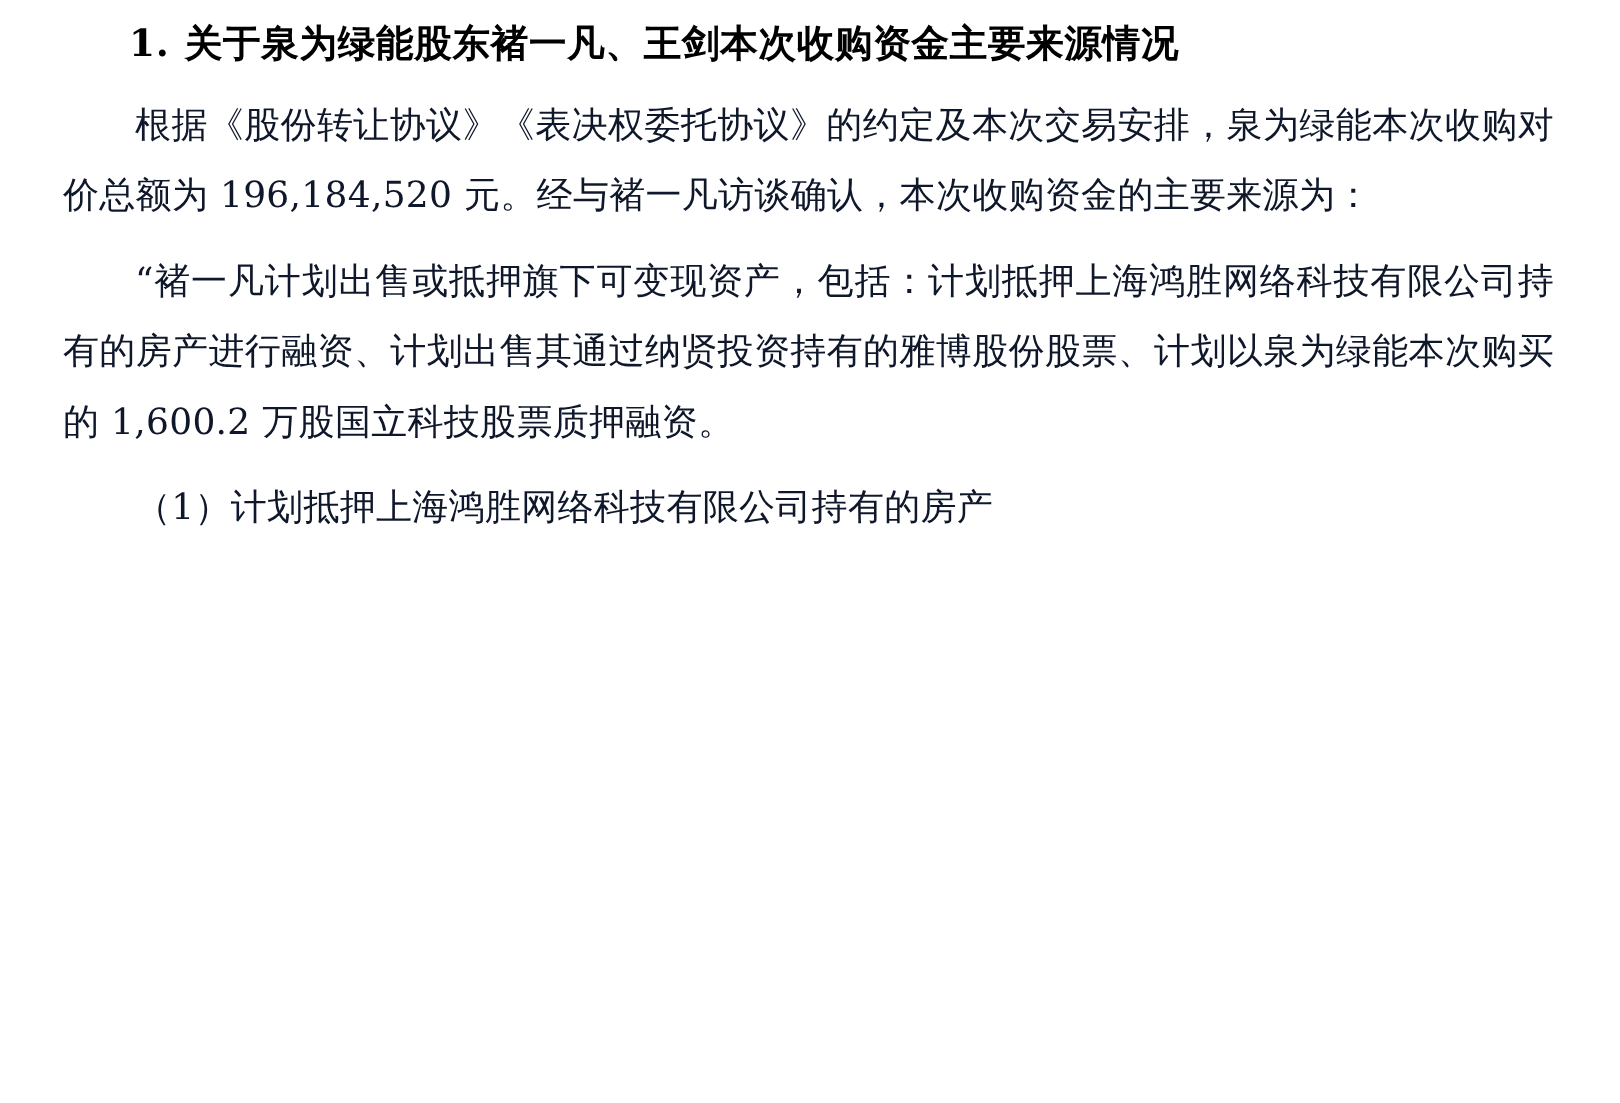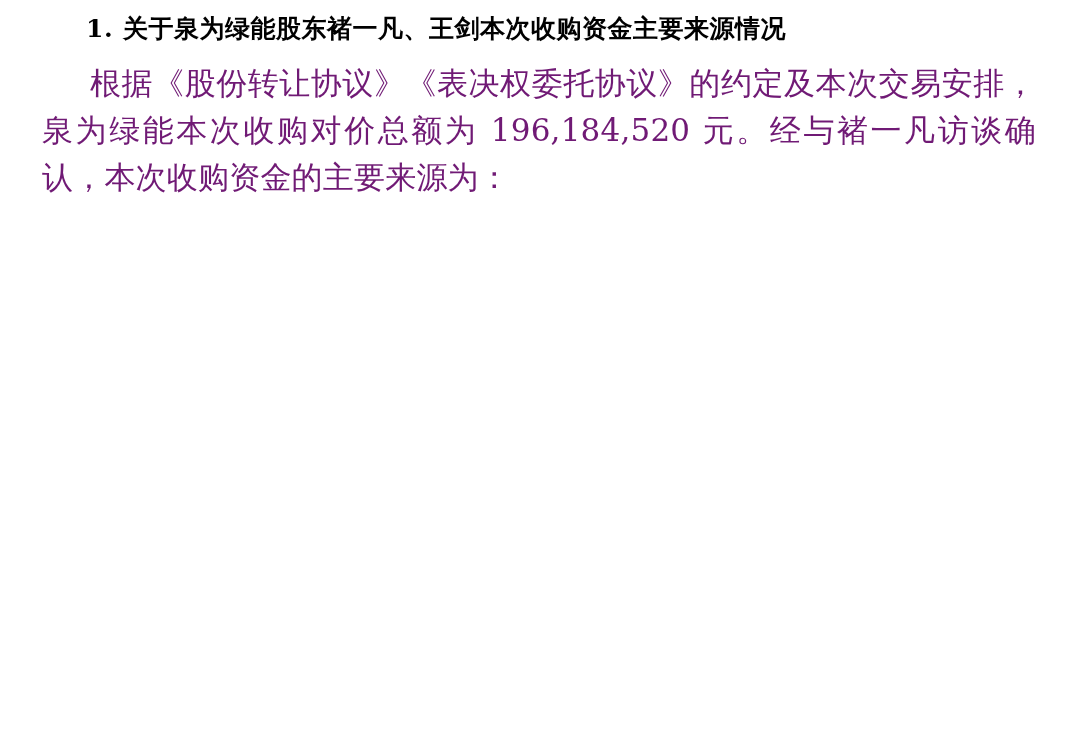--- a/index.html
+++ b/index.html
@@ -27,28 +27,28 @@
     line-height: 1.5;
     margin: 0 0 6px 0;
     letter-spacing: 0.5px;
     text-indent: 44px;
     color: #000000;
   }
   .doc-heading .num {
     margin-right: 10px;
   }
   p.para {
-    font-size: 31px;
+    font-size: 24px;
     line-height: 47px;
     margin: 0;
     text-align: justify;
     text-justify: inter-ideograph;
     text-indent: 48px;
     letter-spacing: 0.2px;
-    color: #701a75;
+    color: #0f172a;
   }
   p.para.quote {
     text-indent: 48px;
   }
   .spacer-sm { height: 6px; }
   .spacer-md { height: 10px; }
 </style>
 </head>
 <body>
 
@@ -57,20 +57,22 @@
   <h1 class="doc-heading">
     <span class="num">1.</span><span>关于泉为绿能股东褚一凡、王剑本次收购资金主要来源情况</span>
   </h1>
 
   <div class="spacer-sm"></div>
 
   <p class="para">根据《股份转让协议》《表决权委托协议》的约定及本次交易安排，泉为绿能本次收购对价总额为 196,184,520 元。经与褚一凡访谈确认，本次收购资金的主要来源为：</p>
 
   <div class="spacer-md"></div>
 
+  <p class="para quote">“褚一凡计划出售或抵押旗下可变现资产，包括：计划抵押上海鸿胜网络科技有限公司持有的房产进行融资、计划出售其通过纳贤投资持有的雅博股份股票、计划以泉为绿能本次购买的 1,600.2 万股国立科技股票质押融资。</p>
 
   <div class="spacer-md"></div>
 
+  <p class="para">（1）计划抵押上海鸿胜网络科技有限公司持有的房产</p>
 
   <div class="spacer-md"></div>
 
 
 </div>
 
 </body></html>

